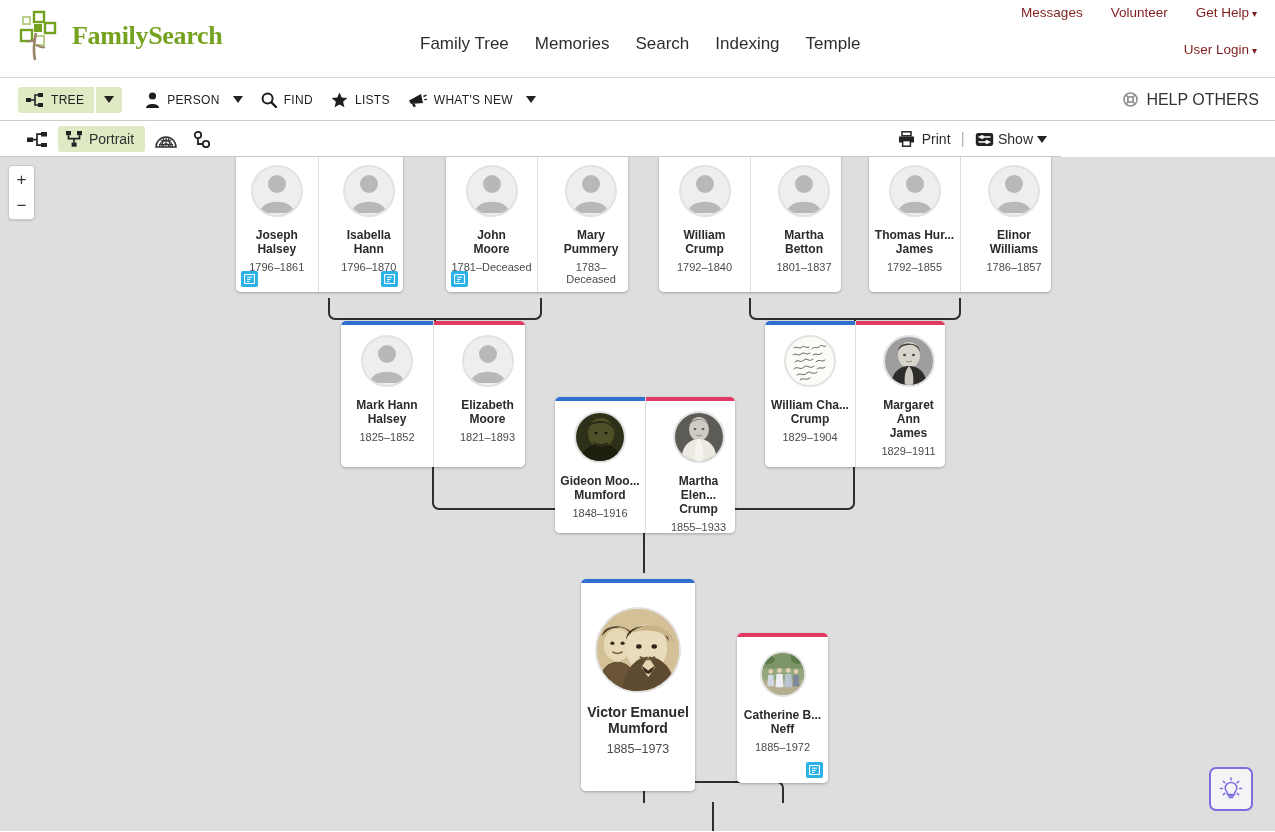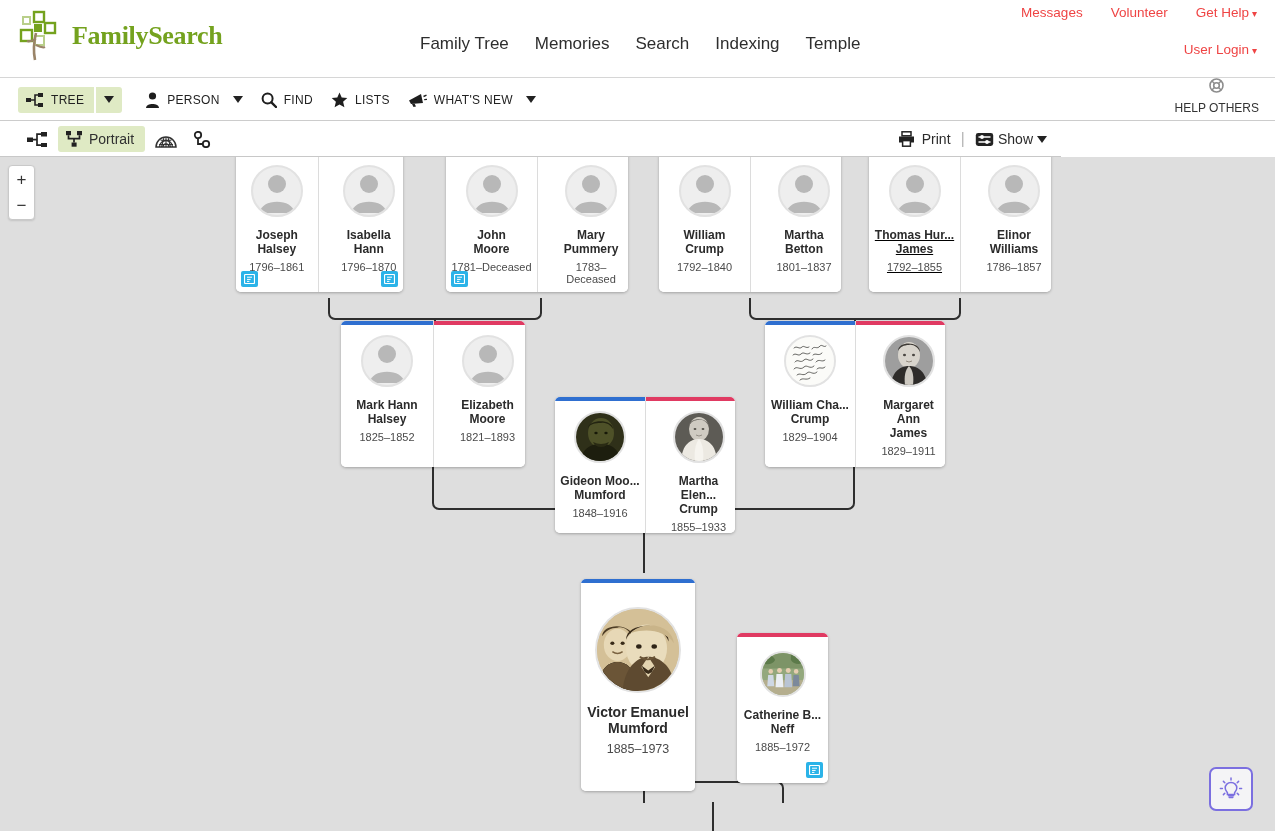--- a/index.html
+++ b/index.html
@@ -39,21 +39,21 @@
   }
   .utilnav-top {
     position: absolute; right: 18px; top: 5px;
     display: flex; gap: 28px; align-items: center;
   }
   .utilnav-bot {
     position: absolute; right: 18px; top: 42px;
     display: flex; gap: 28px; align-items: center;
   }
   .utilnav-top a, .utilnav-bot a {
-    font-size: 13.5px; color: #ef4444; text-decoration: none;
+    font-size: 13.5px; color: #7f1d1d; text-decoration: none;
     white-space: nowrap;
   }
   .caret-d { font-size: 10px; margin-left: 3px; }
 
   
   .toolbar {
     position: relative;
     width: 1275px; height: 43px;
     background: #fff;
     border-bottom: 1px solid #cccccc;
@@ -72,21 +72,21 @@
   }
   .tb-tree-arrow {
     background: #dfeac4; border-radius: 0 3px 3px 0;
     margin-left: 2px; width: 26px; height: 26px;
     display: flex; align-items: center; justify-content: center;
   }
   .tb-gap { width: 14px; }
   .tb-right {
     position: absolute; right: 16px; top: 0; height: 43px;
     display: flex; align-items: center; gap: 8px;
-    font-size: 12px; color: #333; flex-direction: column;
+    font-size: 16px; color: #333;
   }
 
   
   .subbar {
     position: relative;
     width: 1061px; height: 36px;
     background: #fff;
     border-bottom: 1px solid #c8c8c8;
   }
   .sb-left { position: absolute; left: 22px; top: 0; height: 36px;
@@ -492,21 +492,21 @@
             <circle cx="24" cy="17" r="9" fill="#b8b8b8"></circle>
             <path d="M7 46 C7 31, 41 31, 41 46 Z" fill="#b8b8b8"></path>
           </svg>
       </div>
       <div class="pname">Martha<br>Betton</div>
       <div class="pdates">1801–1837</div>
     </div>
   </div>
 
   <div class="couple" style="left:869px; top:-6px; width:182px; height:141px;">
-    <div class="pcard" style="width:91px;text-decoration:underline;">
+    <div class="pcard" style="width:91px;">
 
       <div class="avatar">
         <svg viewBox="0 0 48 48" class="ph">
             <circle cx="24" cy="17" r="9" fill="#b8b8b8"></circle>
             <path d="M7 46 C7 31, 41 31, 41 46 Z" fill="#b8b8b8"></path>
           </svg>
       </div>
       <div class="pname">Thomas Hur...<br>James</div>
       <div class="pdates">1792–1855</div>
     </div>

